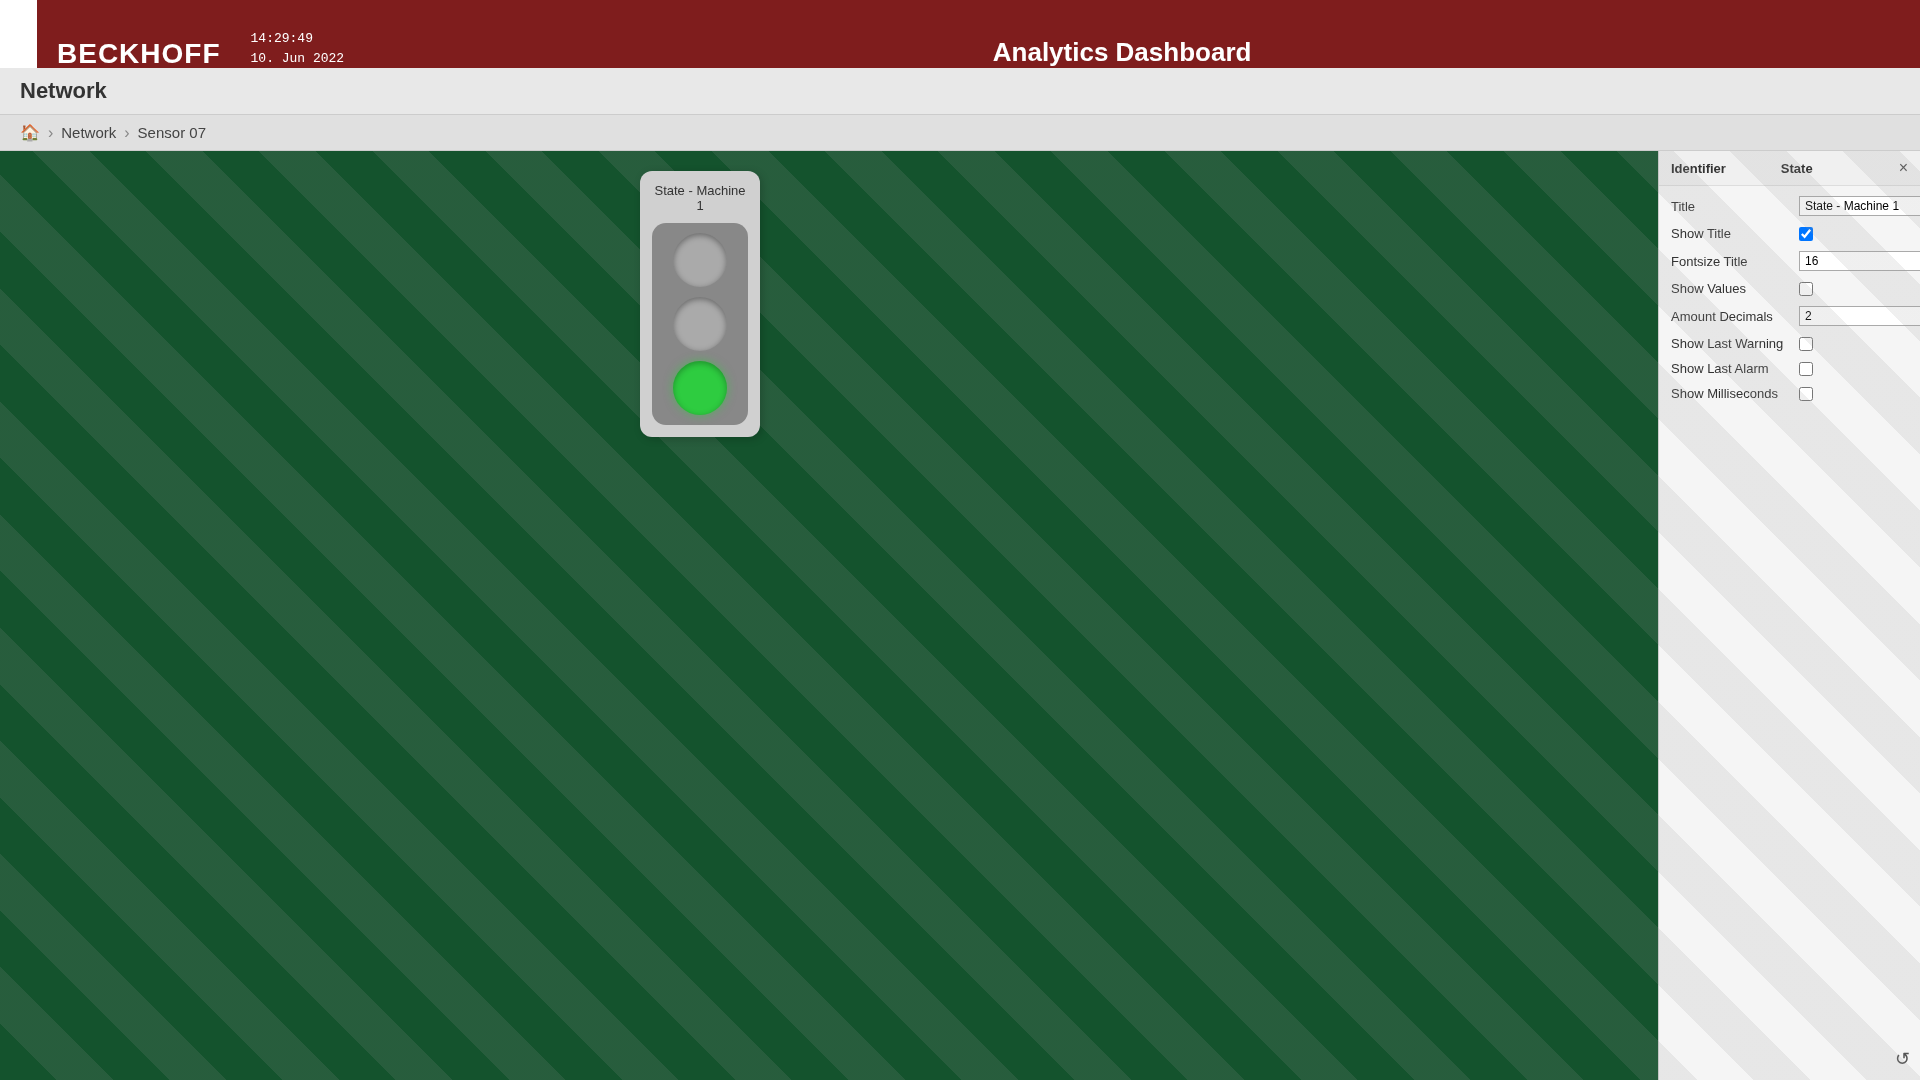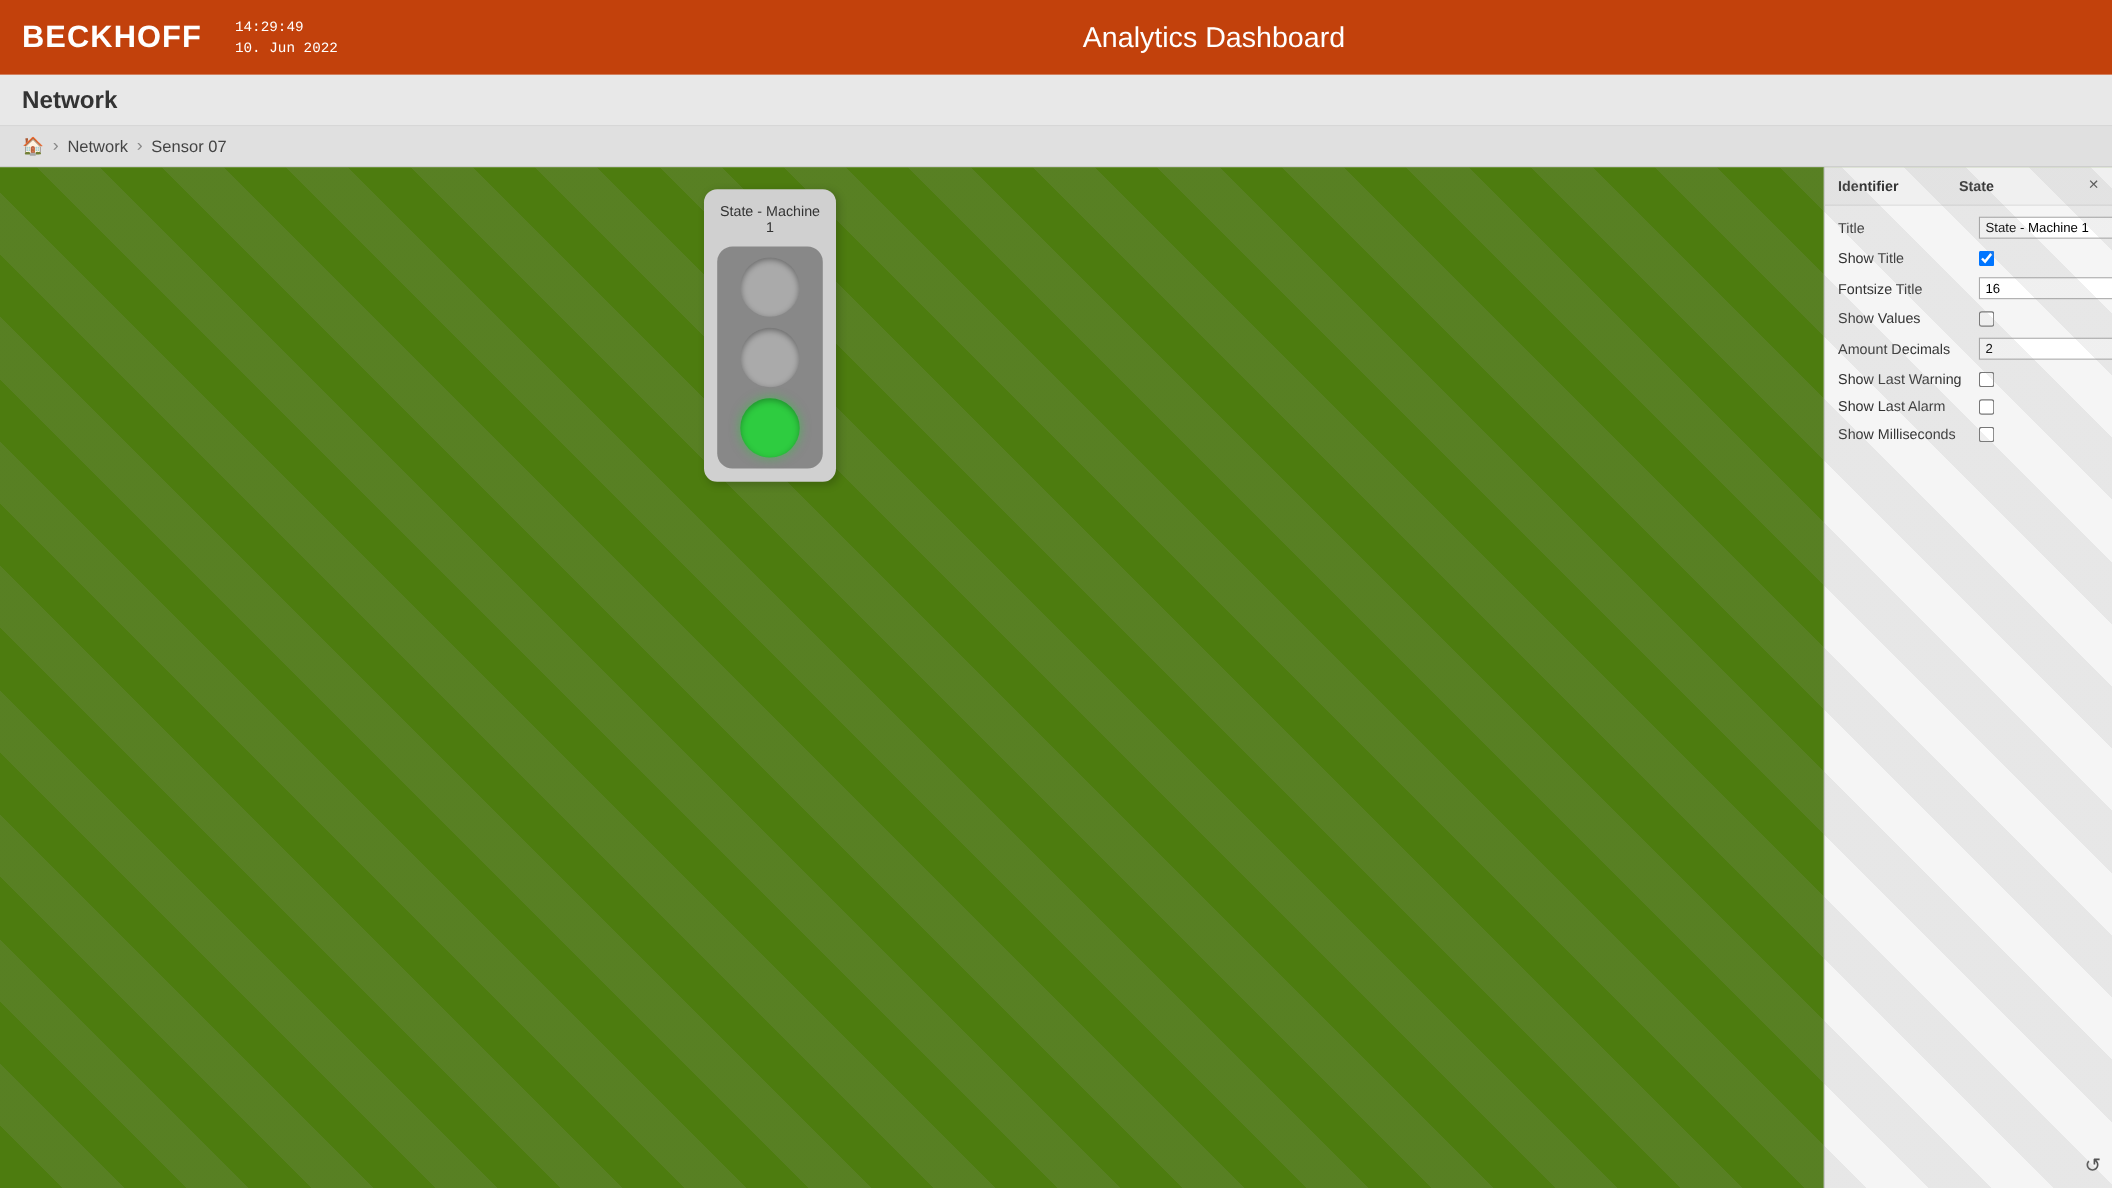--- a/index.html
+++ b/index.html
@@ -1,26 +1,27 @@
 <!DOCTYPE html>
 <html><head>
   <meta charset="utf-8">
   <style>
     * { box-sizing: border-box; margin: 0; padding: 0; }
     body { font-family: Arial, sans-serif; width: 1920px; height: 1080px; overflow: hidden; display: flex; flex-direction: column; }
 
     
     .header {
-      background-color: #c2410c;
+      background-color: #7f1d1d;
       color: white;
       display: flex;
-      align-items: center;
+      align-items: flex-end;
       padding: 0 20px;
       height: 68px;
       flex-shrink: 0;
+      margin-left: 37px;
     }
     .header-logo {
       display: flex;
       flex-direction: column;
       margin-right: 20px;
     }
     .logo-text {
       font-size: 28px;
       font-weight: 900;
       letter-spacing: 1px;
@@ -31,21 +32,21 @@
       font-size: 13px;
       color: white;
       margin-left: 10px;
       line-height: 1.5;
       font-family: Liberation Mono, monospace;
     }
     .header-title {
       flex: 1;
       text-align: center;
       font-size: 26px;
-      font-weight: normal;
+      font-weight: bold;
       color: white;
     }
 
     
     .sub-header {
       background-color: #e8e8e8;
       padding: 10px 20px;
       font-size: 22px;
       font-weight: bold;
       color: #333;
@@ -72,21 +73,21 @@
     .breadcrumb-home-icon {
       font-size: 16px;
       color: #555;
     }
 
     
     .main-content {
       flex: 1;
       display: flex;
       position: relative;
-      background-color: #4d7c0f;
+      background-color: #14532d;
       overflow: hidden;
     }
 
     
     .main-content::before {
       content: '';
       position: absolute;
       inset: 0;
       background: 
         repeating-linear-gradient(

